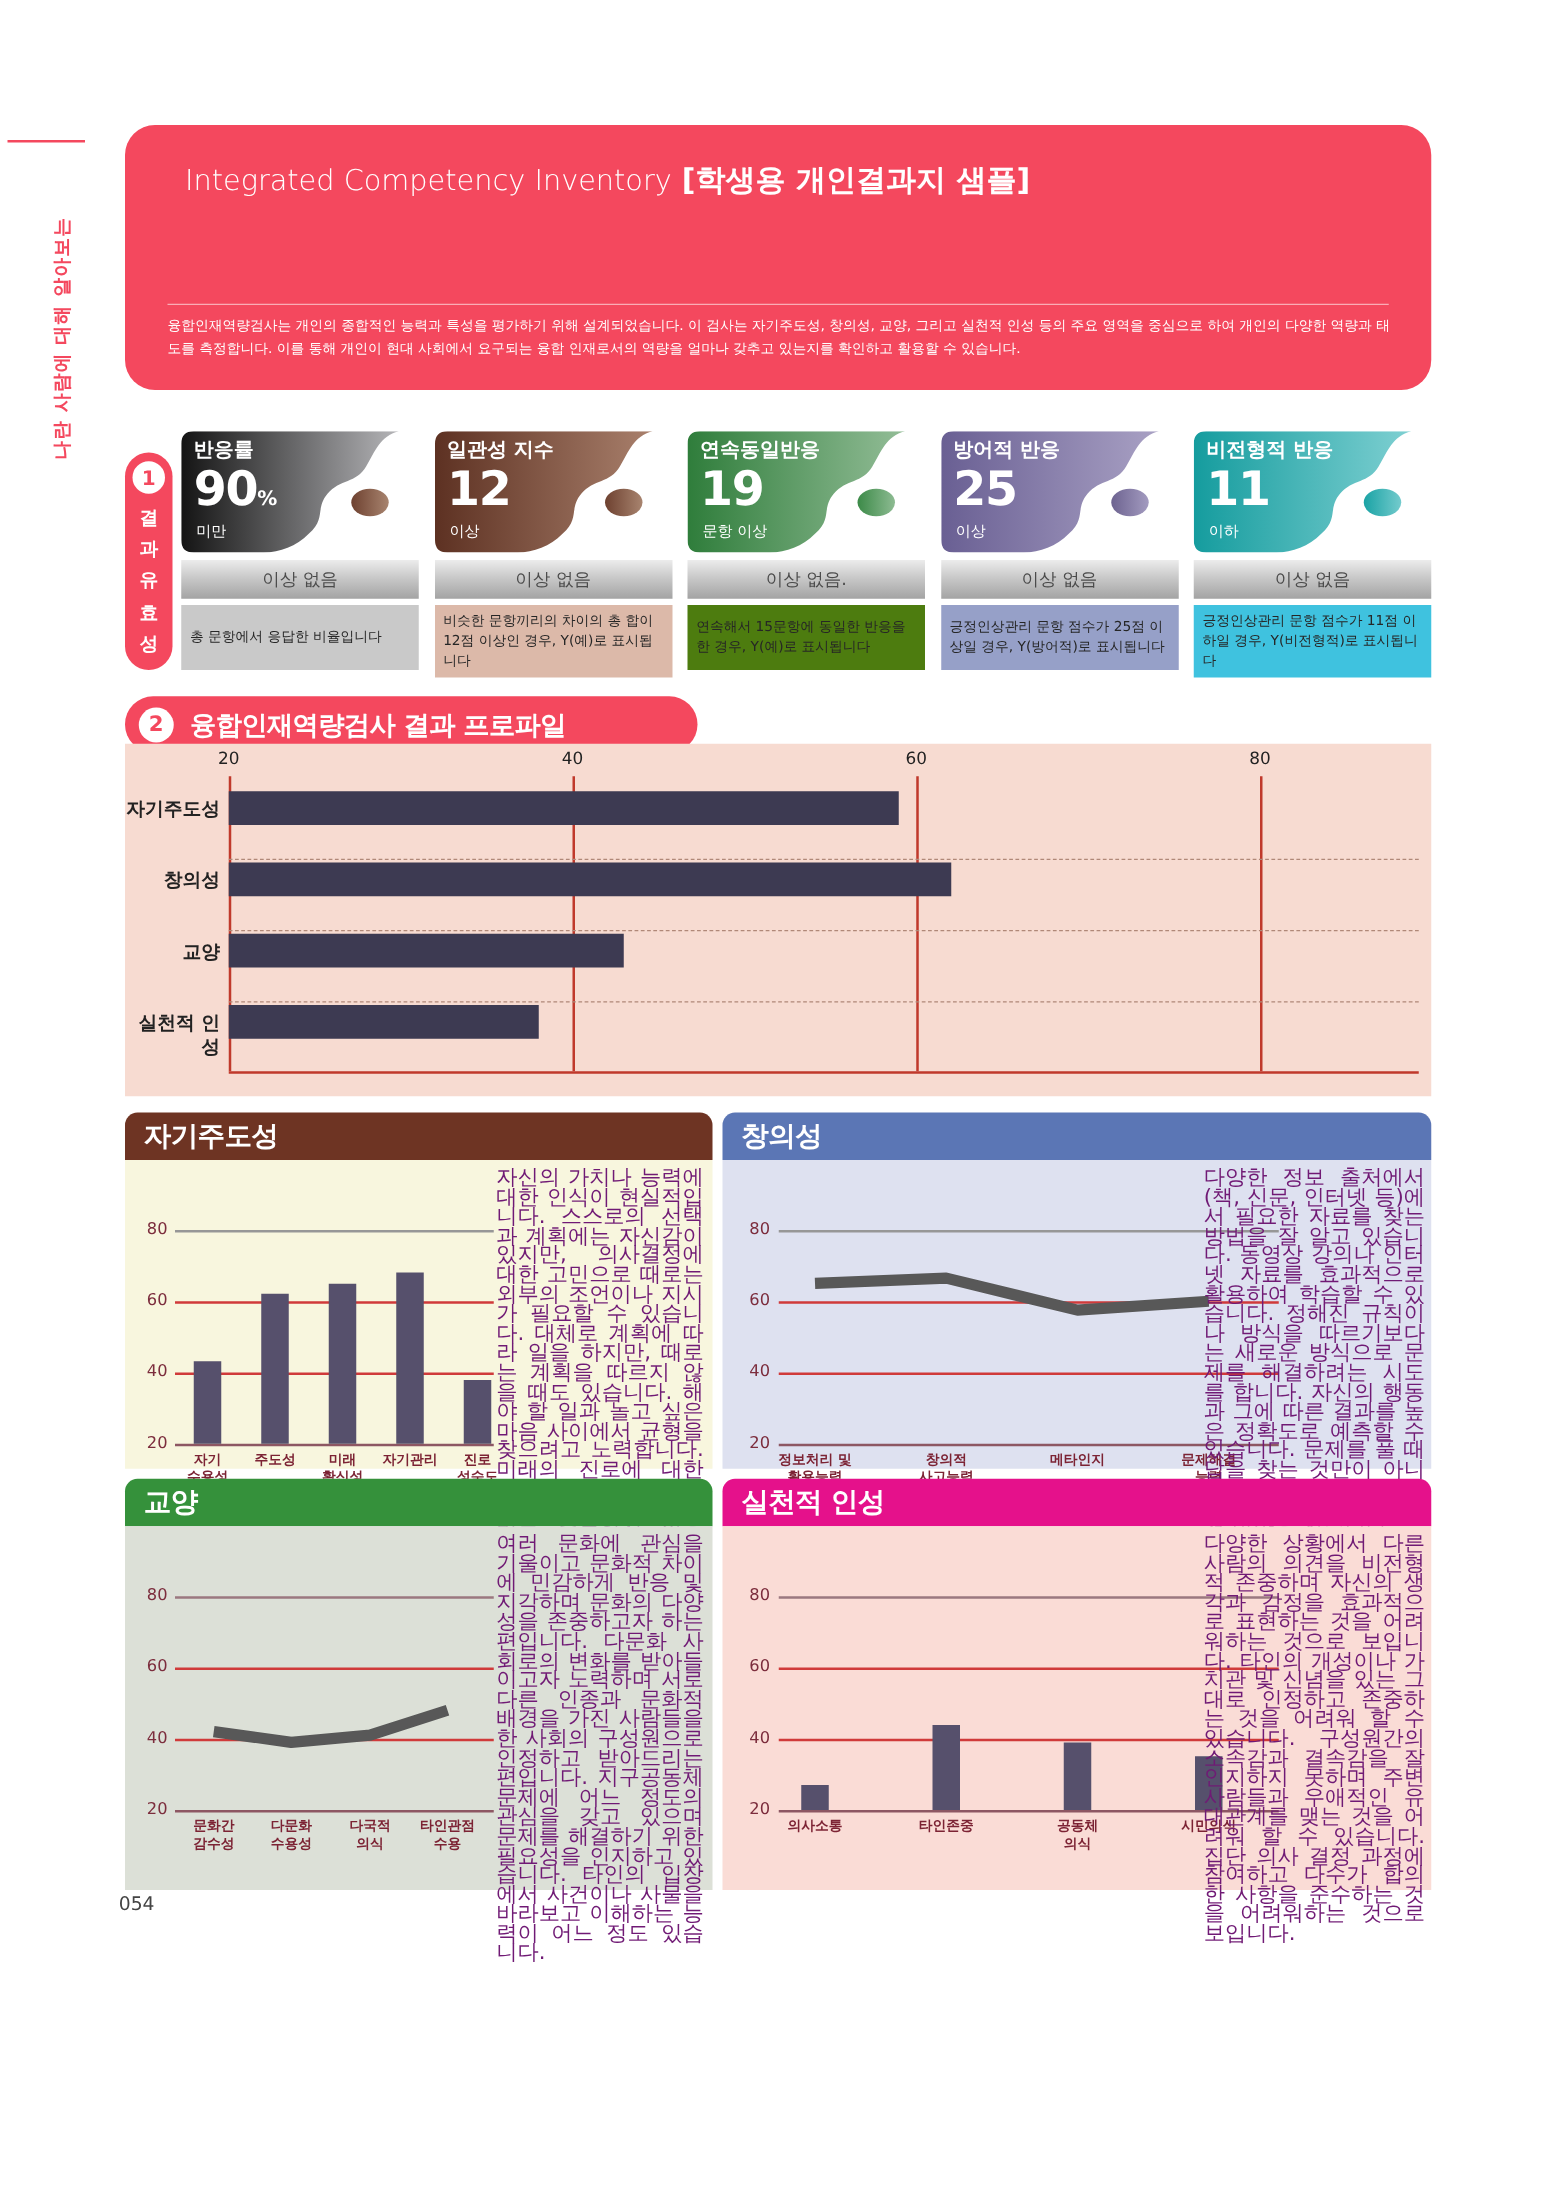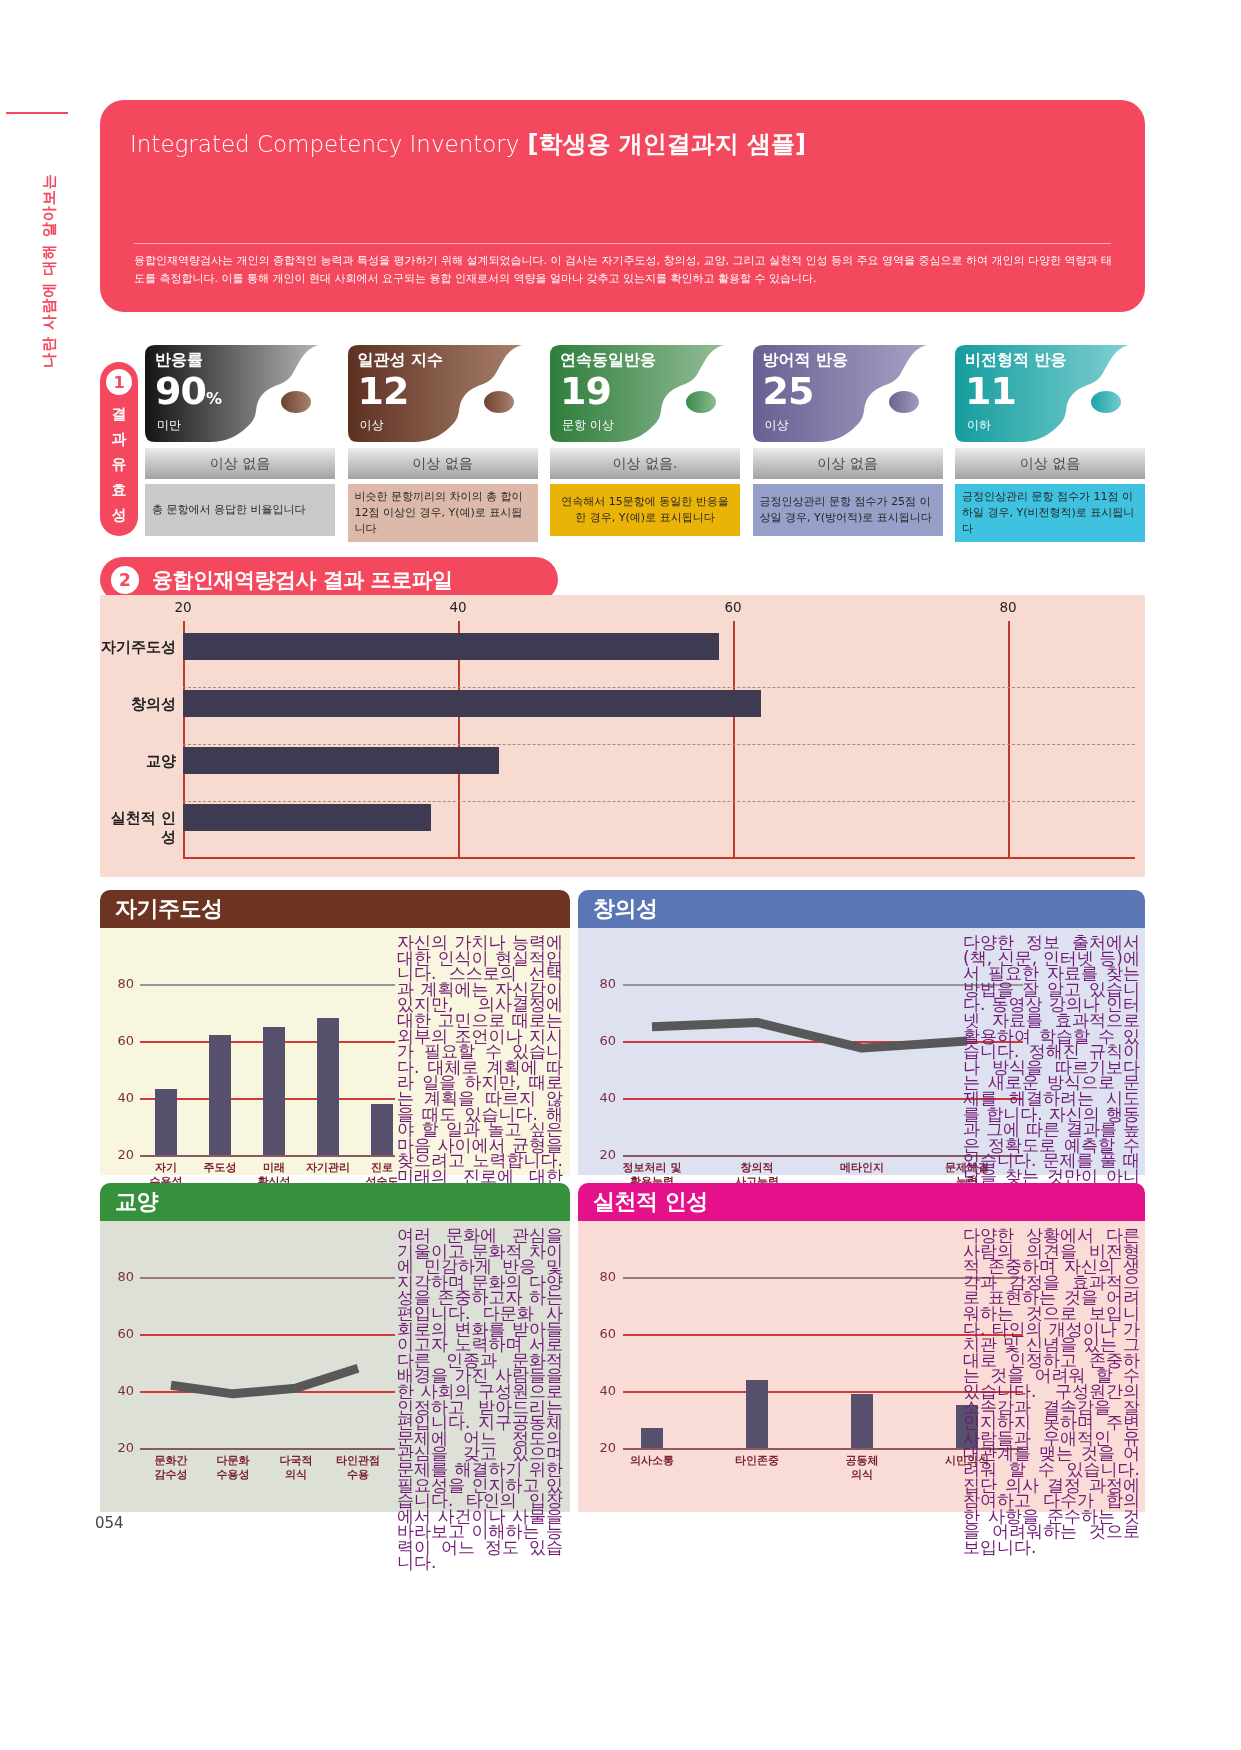--- a/index.html
+++ b/index.html
@@ -5,21 +5,21 @@
   html,body{margin:0;padding:0;background:#fff;}
   .page{position:relative;width:1241px;height:1750px;background:#fff;overflow:hidden;
         font-family:"DejaVu Sans","Liberation Sans",sans-serif;}
   
   .side-line{position:absolute;left:6px;top:112px;width:62px;height:2px;background:#f4485e;}
   .side-text{position:absolute;left:40px;top:368px;transform:rotate(-90deg);transform-origin:0 0;
              white-space:nowrap;color:#f4485e;font-size:15px;letter-spacing:1px;font-weight:600;}
   
   .hdr{position:absolute;left:100px;top:100px;width:1045px;height:212px;background:#f4485e;
        border-radius:24px;color:#fff;}
-  .hdr .eyebrow{position:absolute;left:30px;top:28px;font-size:23px;font-weight:300;letter-spacing:0;}
+  .hdr .eyebrow{position:absolute;left:48px;top:28px;font-size:23px;font-weight:300;letter-spacing:0;}
   .hdr .eyebrow b{font-weight:800;font-size:24px;margin-left:8px;}
   .hdr .title{position:absolute;left:31px;top:56px;font-size:58px;font-weight:800;letter-spacing:-1px;}
   .hdr .divider{position:absolute;left:34px;right:34px;top:143px;height:1px;background:rgba(255,255,255,.55);}
   .hdr .desc{position:absolute;left:34px;top:152px;width:985px;font-size:11px;line-height:1.6;color:#fff;}
   
   .s1-badge{position:absolute;left:100px;top:362px;width:38px;height:174px;background:#f4485e;border-radius:19px;}
   .s1-badge .num{position:absolute;left:6px;top:7px;width:26px;height:26px;border-radius:50%;background:#fff;
                  color:#f4485e;font-weight:800;font-size:16px;display:flex;align-items:center;justify-content:center;}
   .s1-badge .vchars{position:absolute;left:0;top:40px;width:38px;text-align:center;color:#fff;
                     font-weight:700;font-size:15px;line-height:1.68;}
@@ -151,21 +151,21 @@
               </linearGradient>
             </defs>
             <path d="M10,0 L174,0 C159,4 155,16 148,28 C140,42 127,38 117,50 C107,62 116,70 102,82 C92,92 79,97 66,97 L10,97 Q0,97 0,87 L0,10 Q0,0 10,0 Z" fill="url(#g2)"></path>
             <ellipse cx="151" cy="57" rx="15" ry="11" fill="url(#d2)"></ellipse>
           </svg>
           <div class="ct">연속동일반응</div>
           <div class="cv">19</div>
           <div class="cs">문항 이상</div>
         </div>
         <div class="status">이상 없음.</div>
-        <div class="cdesc" style="background: #eab308; text-align: center;">연속해서 15문항에 동일한 반응을 한 경우, Y(예)로 표시됩니다</div>
+        <div class="cdesc" style="background: #4d7c0f;">연속해서 15문항에 동일한 반응을 한 경우, Y(예)로 표시됩니다</div>
       </div>
       <div class="card">
         <div class="blob">
           <svg width="190" height="97" viewBox="0 0 190 97">
             <defs>
               <linearGradient id="g3" x1="0" y1="0" x2="1" y2="0">
                 <stop offset="0" stop-color="#695f93"></stop>
                 <stop offset="1" stop-color="#a9a1c4"></stop>
               </linearGradient>
               <linearGradient id="d3" x1="0" y1="0" x2="1" y2="0">

